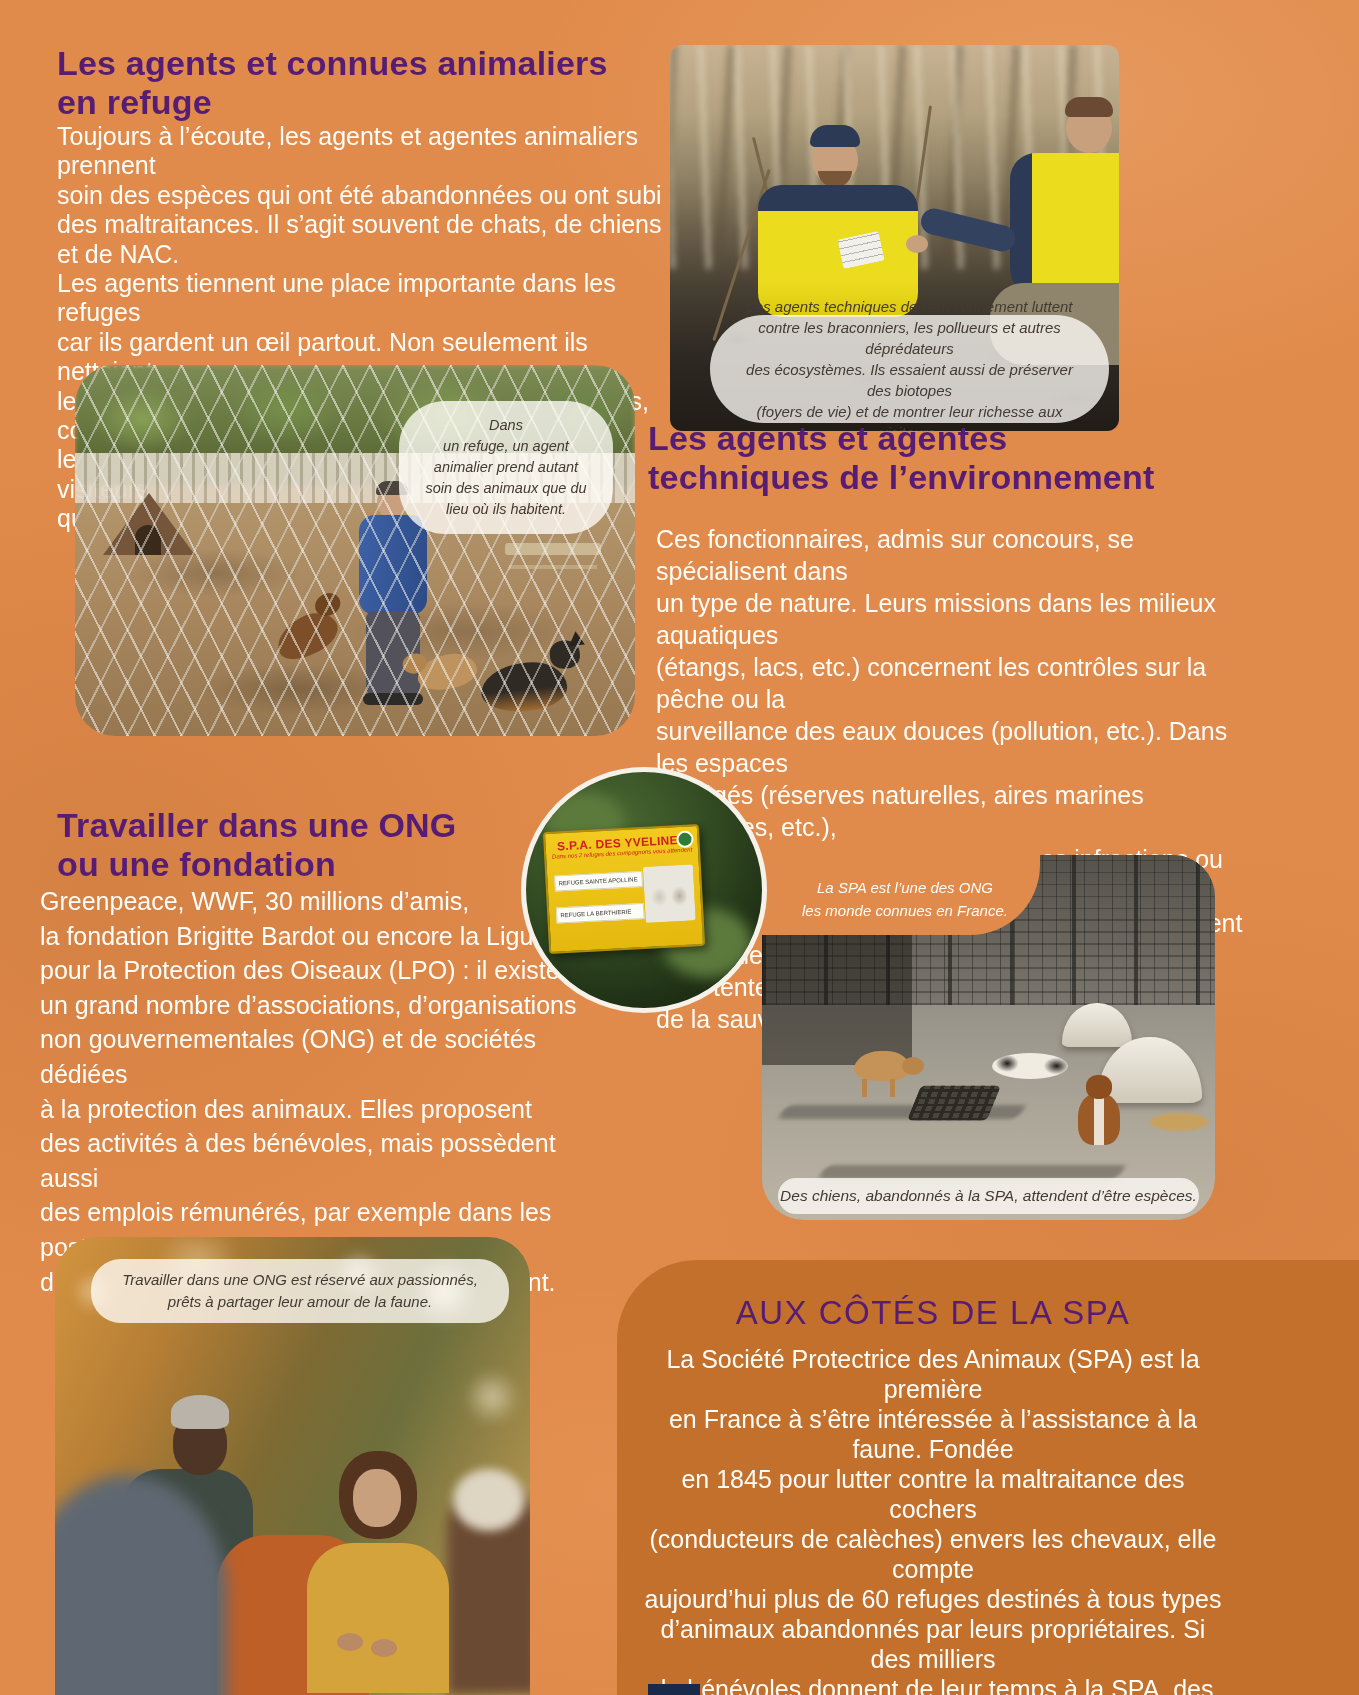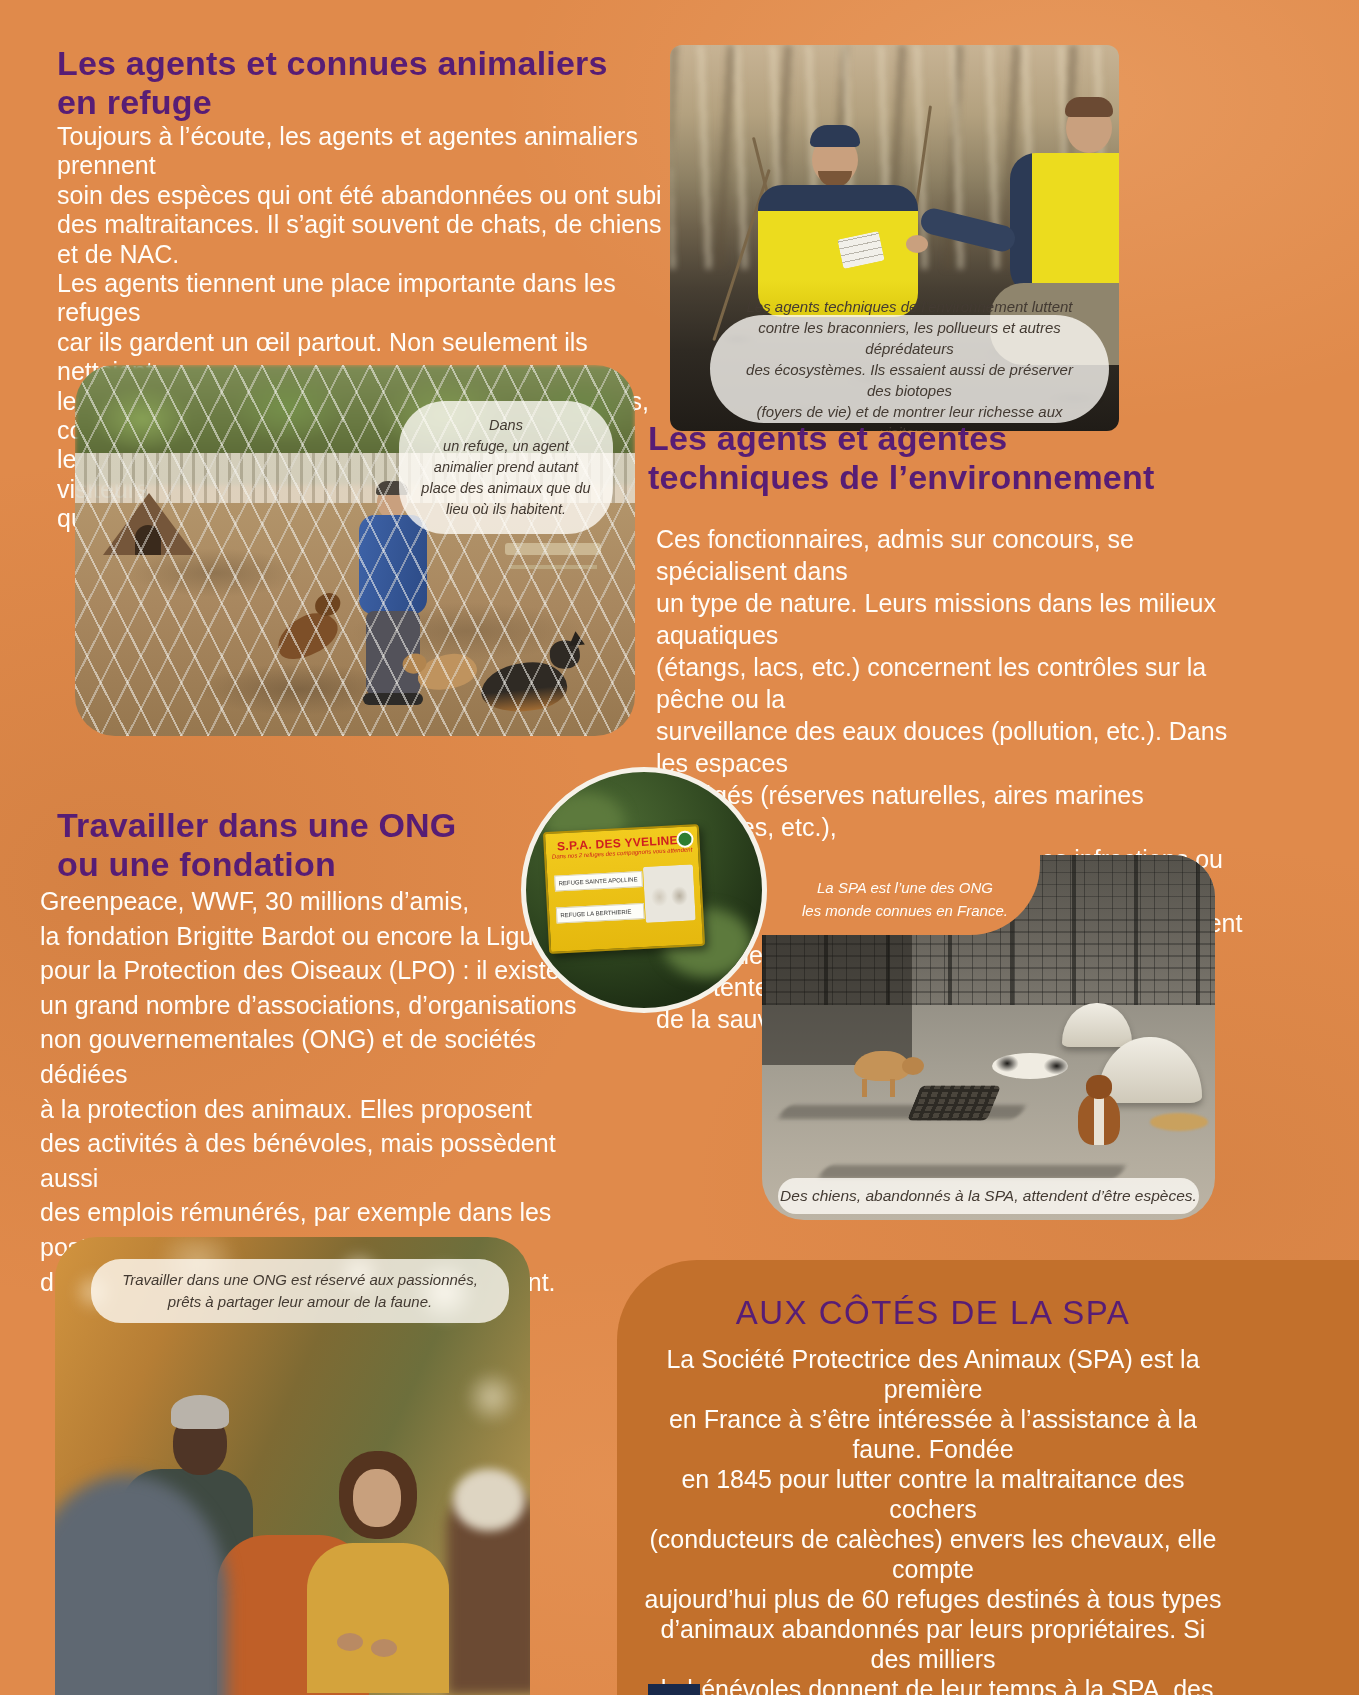--- a/index.html
+++ b/index.html
@@ -214,21 +214,21 @@
       <div class="abs pr-pants" style="left:19px;top:126px;"></div>
       <div class="abs pr-shoes" style="left:16px;top:208px;"></div>
     </div>
     <div class="abs pr-dog pr-dog1" style="left:200px;top:252px;"></div>
     <div class="abs pr-dog pr-dog2" style="left:342px;top:290px;"></div>
     <div class="abs pr-dog pr-dog3" style="left:406px;top:298px;"></div>
     <div class="abs pr-fence"></div>
     <div class="abs bubble" style="right:22px;top:36px;width:198px;padding:14px 8px;border-radius:46px;font-size:14.5px;line-height:21px;">Dans
 un refuge, un agent
 animalier prend autant
-place des animaux que du
+soin des animaux que du
 lieu où ils habitent.</div>
   </div>
 
   <h2 class="abs h" style="left:57px;top:806px;width:540px;margin:0;">Travailler dans une ONG
 ou une fondation</h2>
   <p class="abs body-text" style="left:40px;top:884px;width:558px;line-height:34.6px;margin:0;">Greenpeace, WWF, 30 millions d’amis,
 la fondation Brigitte Bardot ou encore la Ligue
 pour la Protection des Oiseaux (LPO) : il existe
 un grand nombre d’associations, d’organisations
 non gouvernementales (ONG) et de sociétés dédiées

